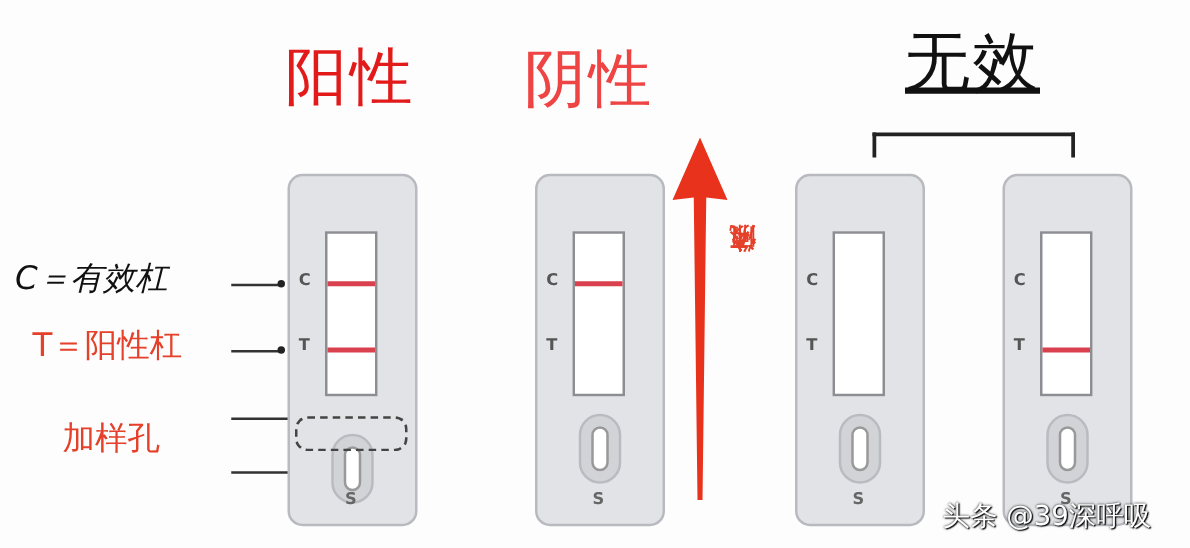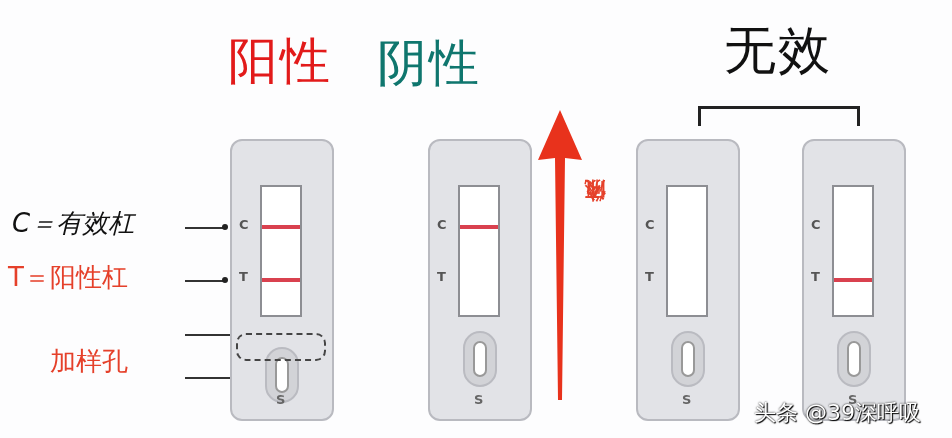--- a/index.html
+++ b/index.html
@@ -1,21 +1,21 @@
 <!DOCTYPE html>
 <html><head>
 <meta charset="utf-8">
 <style>
   html,body{margin:0;padding:0;}
   body{width:952px;height:438px;background:#fdfdfe;position:relative;overflow:hidden;font-family:"DejaVu Sans",sans-serif;}
   .abs{position:absolute;}
   .title{font-size:50px;line-height:1;letter-spacing:2px;}
   .t-pos{color:#e21a1a;left:228px;top:36px;text-align:right;}
-  .t-neg{color:#0f766e;left:377px;top:38px;}
-  .t-inv{color:#111;left:724px;top:24px;font-size:52px;}
+  .t-neg{color:#ef4444;left:419px;top:38px;}
+  .t-inv{color:#111;left:724px;top:24px;font-size:52px;text-decoration:underline;}
   .cassette{position:absolute;width:104px;height:282px;background:#e2e3e7;border:2px solid #b9bac0;border-radius:12px;box-sizing:border-box;}
   .window{position:absolute;left:28px;top:44px;width:42px;height:132px;background:#fff;border:2px solid #8d8e93;box-sizing:border-box;}
   .line{position:absolute;left:0;right:0;height:4px;background:#d9414f;}
   .lbl{position:absolute;left:7px;font-size:13px;color:#555;font-weight:bold;}
   .well{position:absolute;left:33px;width:34px;height:56px;border-radius:17px;background:#d2d3d7;border:2px solid #babbc1;box-sizing:border-box;}
   .well-in{position:absolute;left:8px;top:8px;width:14px;height:36px;border-radius:7px;background:#fff;border:2px solid #999;box-sizing:border-box;}
   .s{position:absolute;left:44px;bottom:12px;font-size:13px;color:#666;font-weight:bold;}
   .side-label{font-size:26px;line-height:1;}
   .pointer{position:absolute;height:2px;background:#333;}
   .dot{position:absolute;width:6px;height:6px;border-radius:3px;background:#222;}
@@ -23,22 +23,22 @@
 </head>
 <body>
 
 <div class="abs title t-pos">阳性</div>
 <div class="abs title t-neg">阴性</div>
 <div class="abs title t-inv">无效</div>
 
 <div class="abs" style="left:698px;top:106px;width:162px;height:20px;border:3px solid #222;border-bottom:none;box-sizing:border-box;"></div>
 
 <div class="abs side-label" style="left:12px;top:210px;color:#111;font-style:italic;">C＝有效杠</div>
-<div class="abs side-label" style="left:8px;top:264px;color:#e5402a;">T＝阳性杠</div>
-<div class="abs side-label" style="left:50px;top:338px;color:#e5402a;margin-top:10px;">加样孔</div>
+<div class="abs side-label" style="left:26px;top:264px;color:#e5402a;">T＝阳性杠</div>
+<div class="abs side-label" style="left:50px;top:338px;color:#e5402a;">加样孔</div>
 
 <div class="pointer" style="left:185px;top:227px;width:40px;"></div>
 <div class="dot" style="left:222px;top:224px;"></div>
 <div class="pointer" style="left:185px;top:280px;width:40px;"></div>
 <div class="dot" style="left:222px;top:277px;"></div>
 <div class="pointer" style="left:185px;top:334px;width:68px;"></div>
 <div class="dot" style="left:250px;top:331px;"></div>
 <div class="pointer" style="left:185px;top:377px;width:96px;"></div>
 <div class="dot" style="left:278px;top:374px;"></div>
 

